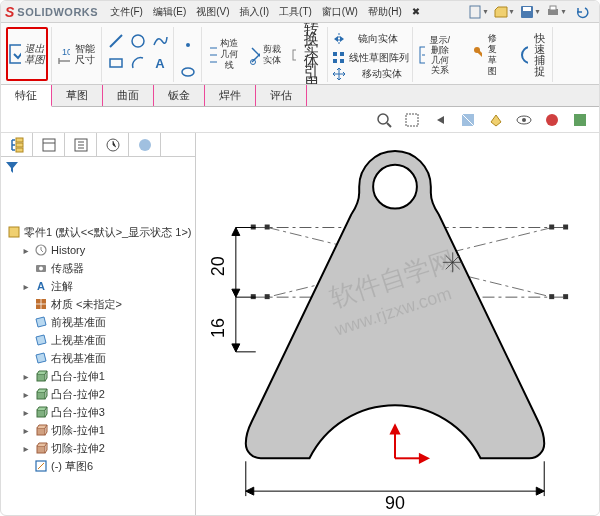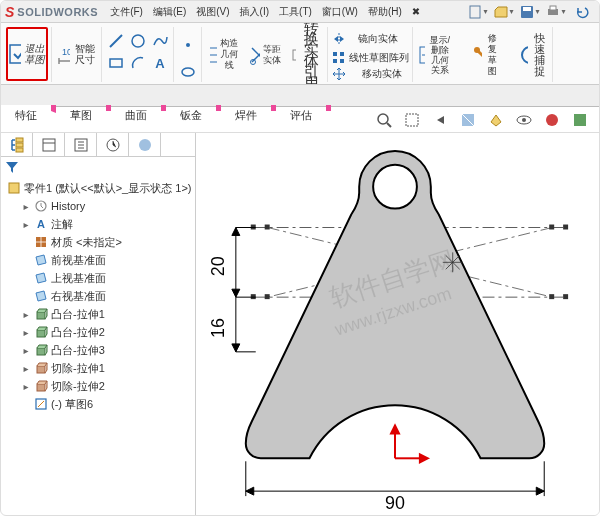--- a/index.html
+++ b/index.html
@@ -14,33 +14,33 @@
   .qat-ico { width: 14px; height: 14px; }
   .ribbon { display: flex; height: 62px; background: #fafafa; border-bottom: 1px solid #ccc; padding: 4px 2px 2px 2px; gap: 1px; overflow: hidden; }
   .rgroup { display: flex; flex-direction: column; align-items: center; justify-content: space-between; padding: 0 3px; border-right: 1px solid #e2e2e2; min-width: 0; }
   .rbtn-big { width: 42px; height: 54px; display: flex; flex-direction: row; align-items: center; justify-content: center; cursor: pointer; font-size: 10px; line-height: 11px; text-align: center; gap: 2px; }
   .hl { border: 2px solid #d00; border-radius: 2px; font-style: italic; }
   .rico { width: 22px; height: 22px; }
   .rgrid { display: grid; grid-template-columns: repeat(3, 20px); grid-template-rows: repeat(2, 20px); gap: 2px; align-content: start; padding-top: 4px; }
   .rsm { width: 20px; height: 20px; display: flex; align-items: center; justify-content: center; cursor: pointer; }
   .rsm svg { width: 16px; height: 16px; }
   .tabbar { display: flex; height: 22px; background: #eee; border-bottom: 1px solid #bbb; }
-  .tab { padding: 3px 14px; border-right: 5px solid #ec4899; cursor: pointer; font-size: 11px; margin-top: 20px; }
+  .tab { padding: 3px 14px; border-right: 1px solid #ec4899; cursor: pointer; font-size: 11px; }
   .tab.active { background: #fff; border-bottom: 2px solid #fff; margin-bottom: -1px; }
   .heads { display: flex; height: 26px; align-items: center; justify-content: flex-end; gap: 6px; padding: 0 8px; border-bottom: 1px solid #ddd; }
   .heads .hbtn { width: 22px; height: 22px; display: flex; align-items: center; justify-content: center; cursor: pointer; }
   .workspace { display: flex; height: calc(516px - 22px - 62px - 22px - 26px - 2px); }
   .fm { width: 195px; border-right: 1px solid #ccc; display: flex; flex-direction: column; }
   .fmtabs { display: flex; height: 24px; border-bottom: 1px solid #ccc; }
   .fmtab { width: 32px; display: flex; align-items: center; justify-content: center; border-right: 1px solid #ccc; cursor: pointer; }
   .fmtab.active { background: #fff; }
   .fmtab svg { width: 16px; height: 16px; }
   .filterbar { height: 20px; display: flex; align-items: center; padding: 0 4px; }
   .filterbar svg { width: 14px; height: 14px; }
-  .tree { flex: 1; overflow-y: auto; padding: 2px 0 0 4px; }
+  .tree { flex: 1; overflow-y: auto; padding: 2px 0 0 4px; margin-top: 44px; }
   .tnode { display: flex; align-items: center; gap: 3px; height: 18px; padding-left: 2px; cursor: pointer; white-space: nowrap; }
   .tnode svg { width: 14px; height: 14px; flex: none; }
   .tnode .exp { width: 10px; text-align: center; color: #666; font-size: 10px; }
   .tnode.ind1 { padding-left: 16px; }
   .tnode span.lab { font-size: 11px; }
   .canvas { flex: 1; position: relative; background: #fff; overflow: hidden; }
   .canvas svg { width: 100%; height: 100%; }
   .dropdown-arrow::after { content: "▾"; font-size: 8px; color: #666; margin-left: 1px; }
 </style>
 </head>
@@ -162,21 +162,21 @@
           <path d="M4 4 L18 4 M4 11 L18 11 M4 18 L18 18" stroke="#2a6db0" stroke-width="1.2"></path>
         </svg>
       <span style="font-size:9px">构造几何线</span>
     </div>
     <div class="rbtn-big" style="width:34px">
       <svg class="rico">
           <path d="M4 4 L18 18 M18 4 L4 18" stroke="#2a6db0" stroke-width="1.5"></path>
           <circle cx="5" cy="18" r="2.5" fill="none" stroke="#2a6db0"></circle>
           <circle cx="18" cy="18" r="2.5" fill="none" stroke="#2a6db0"></circle>
         </svg>
-      <span style="font-size:9px">等距实体</span>
+      <span style="font-size:9px">剪裁实体</span>
     </div>
     <div class="rbtn-big" style="width:34px">
       <svg class="rico">
           <rect x="3" y="6" width="10" height="10" fill="none" stroke="#888"></rect>
           <path d="M14 11 L20 11 M17 8 L20 11 L17 14" stroke="#2a6db0" fill="none"></path>
         </svg>
       <span style="font-size:15px">转换实体引用</span>
     </div>
   </div>
   <div class="rgroup" style="align-items:flex-start;padding-top:4px">
@@ -333,20 +333,28 @@
         <span class="lab">零件1 (默认&lt;&lt;默认&gt;_显示状态 1&gt;)</span>
       </div>
       <div id="tree-items">
           <div class="tnode ind1">
             <span class="exp">▸</span>
             <svg>
               <circle cx="7" cy="7" r="5" fill="none" stroke="#888" stroke-width="1.2"></circle>
               <path d="M7 4 L7 7 L9 9" stroke="#888" fill="none"></path>
             </svg>
             <span class="lab">History</span>
+          </div>
+          <div class="tnode ind1">
+            <span class="exp"> </span>
+            <svg>
+              <rect x="2" y="4" width="10" height="7" fill="#888" rx="1"></rect>
+              <circle cx="7" cy="7.5" r="2" fill="#fff"></circle>
+            </svg>
+            <span class="lab">传感器</span>
           </div>
           <div class="tnode ind1">
             <span class="exp">▸</span>
             <svg>
               <text x="7" y="11" font-size="11" text-anchor="middle" fill="#2a6db0" font-weight="bold">A</text>
             </svg>
             <span class="lab">注解</span>
           </div>
           <div class="tnode ind1">
             <span class="exp"> </span>

